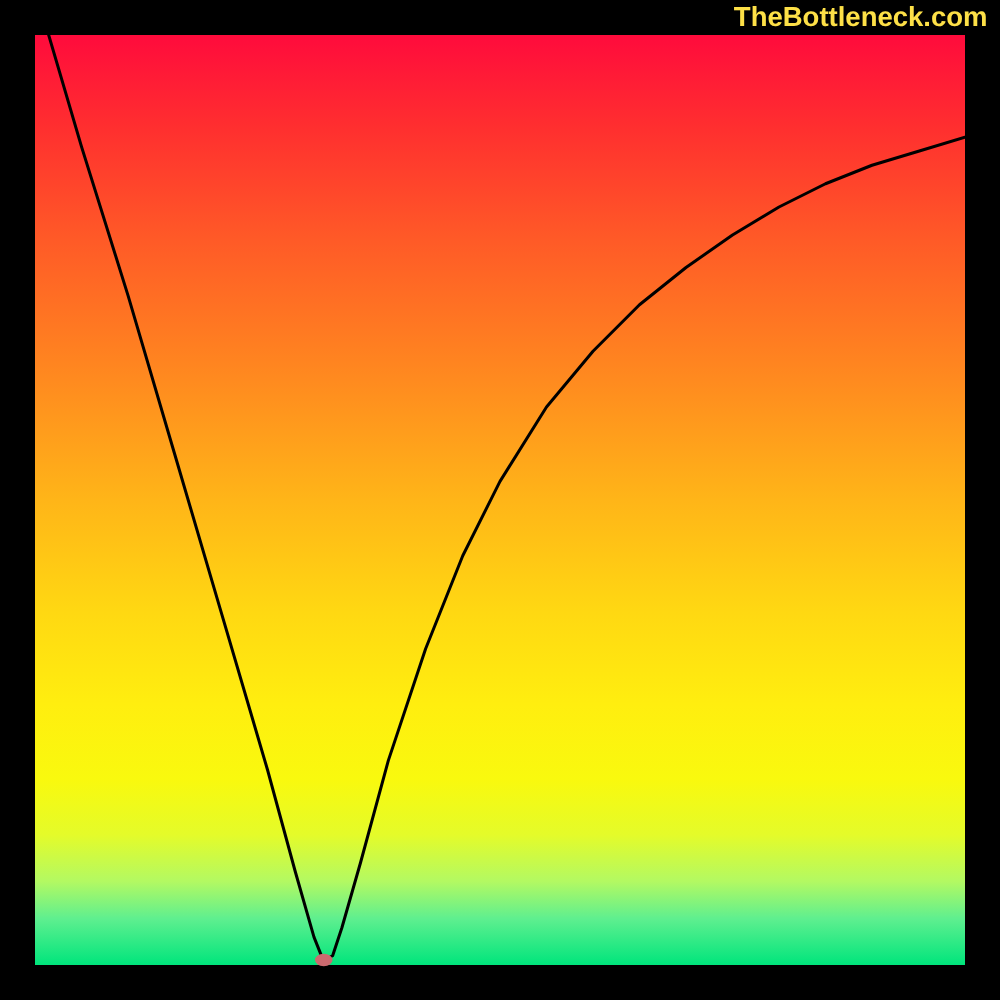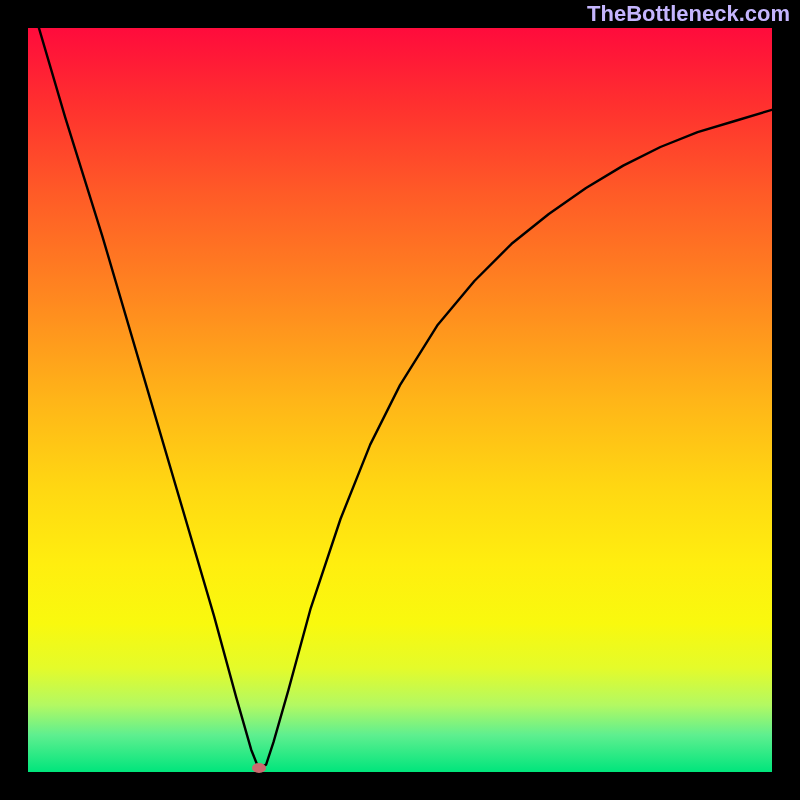--- a/index.html
+++ b/index.html
@@ -42,21 +42,21 @@
     position: absolute;
     left: 0;
     top: 0;
     width: 100%;
     height: 100%;
   }
   .watermark {
     position: absolute;
     top: 0;
     right: 10px;
-    color: #c4b5fd;
+    color: #fde047;
     font-size: 22px;
     font-weight: 600;
     line-height: 28px;
     user-select: none;
   }
   .marker {
     position: absolute;
     width: 14px;
     height: 10px;
     background: #cc6a6f;

